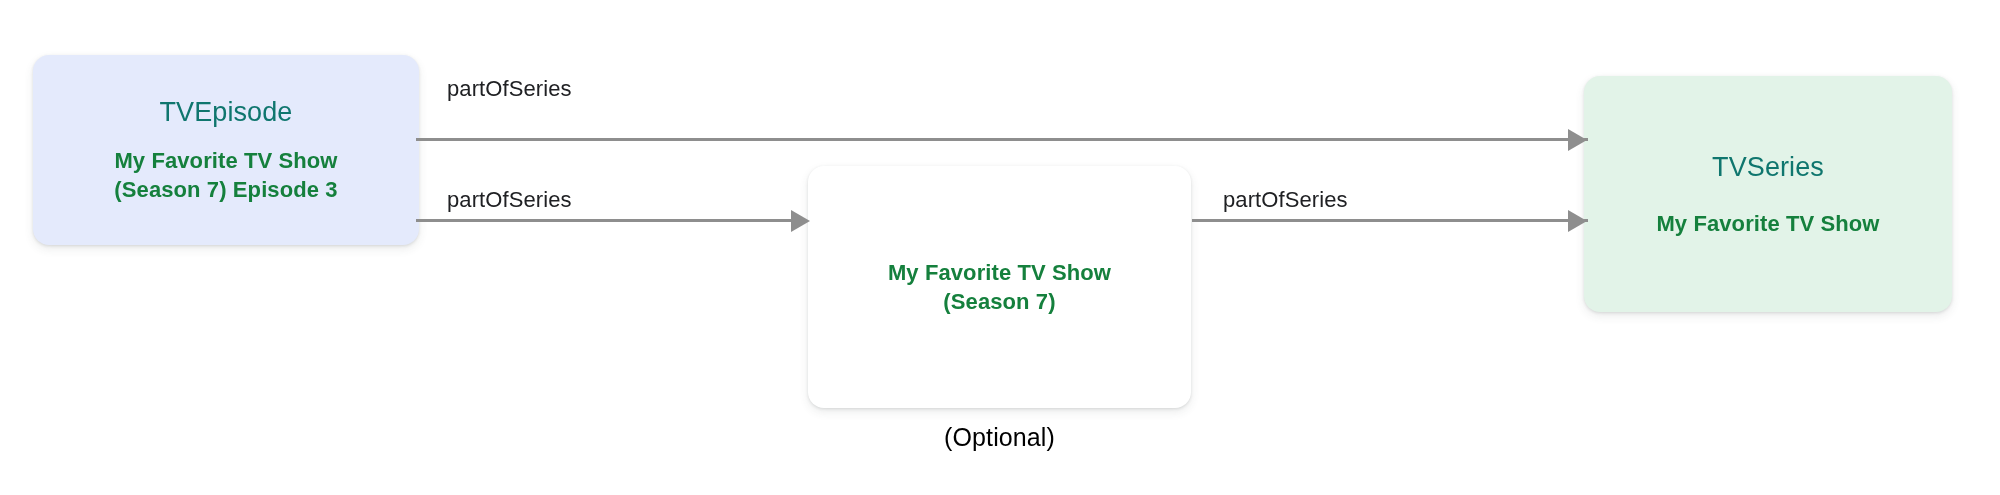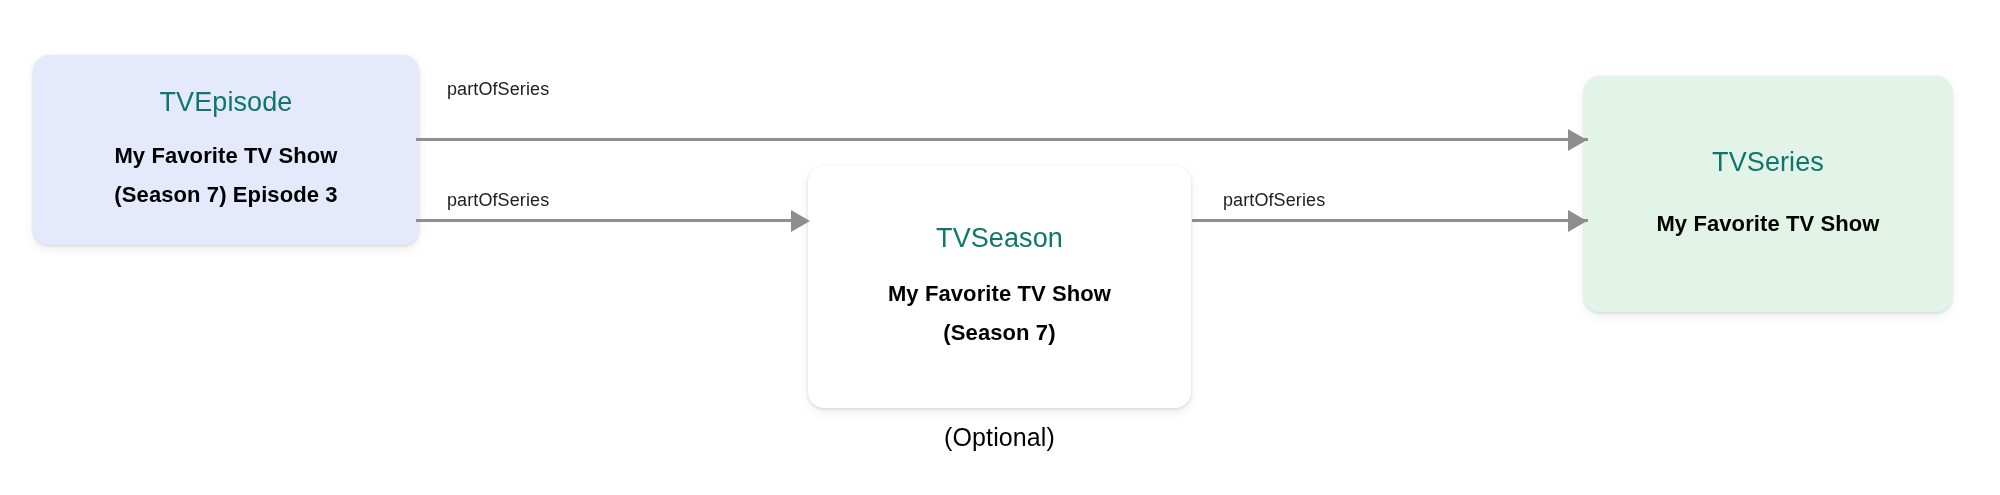--- a/index.html
+++ b/index.html
@@ -34,22 +34,22 @@
   }
   .node-title {
     font-size: 27px;
     line-height: 32px;
     color: #0f766e;
     font-weight: 400;
     letter-spacing: 0.1px;
   }
   .node-sub {
     font-size: 22px;
-    line-height: 39px;
-    color: #000000;
+    line-height: 29px;
+    color: #15803d;
     font-weight: 700;
     letter-spacing: 0.1px;
     white-space: pre-line;
   }
 
   
   #node-episode {
     left: 33px;
     top: 55px;
     width: 386px;
@@ -87,21 +87,21 @@
   .arrowhead {
     position: absolute;
     width: 0;
     height: 0;
     border-top: 11px solid transparent;
     border-bottom: 11px solid transparent;
     border-left: 19px solid #8e8e8e;
   }
   .edge-label {
     position: absolute;
-    font-size: 18px;
+    font-size: 22px;
     line-height: 30px;
     color: #202124;
     white-space: nowrap;
     letter-spacing: 0.1px;
   }
 
   
   #edge-episode-series      { left: 416px; top: 138px; width: 1172px; }
   #arrow-episode-series     { left: 1568px; top: 129px; }
   #label-episode-series     { left: 447px; top: 74px; }
@@ -134,21 +134,20 @@
 
 <div id="canvas">
 
   <div class="node" id="node-episode">
     <div class="node-title">TVEpisode</div>
     <div class="node-sub">My Favorite TV Show
 (Season 7) Episode 3</div>
   </div>
 
   <div class="node" id="node-season">
-    <div class="node-title">TVSeason</div>
     <div class="node-sub">My Favorite TV Show
 (Season 7)</div>
   </div>
 
   <div class="node" id="node-series">
     <div class="node-title">TVSeries</div>
     <div class="node-sub">My Favorite TV Show</div>
   </div>
 
   <div class="edge" id="edge-episode-series"></div>

